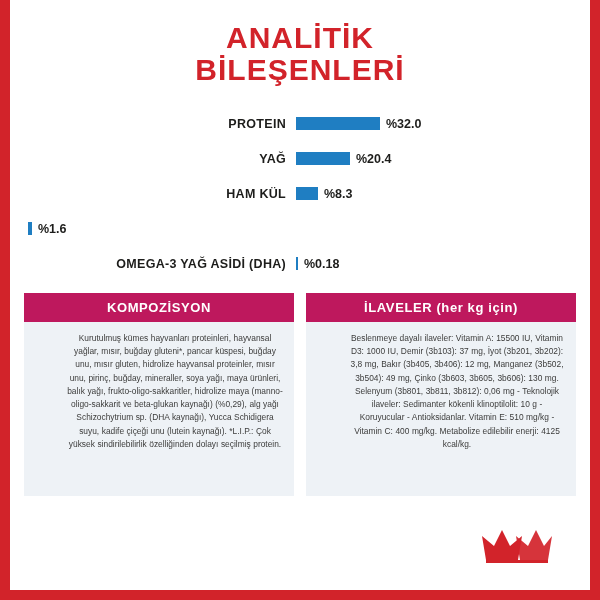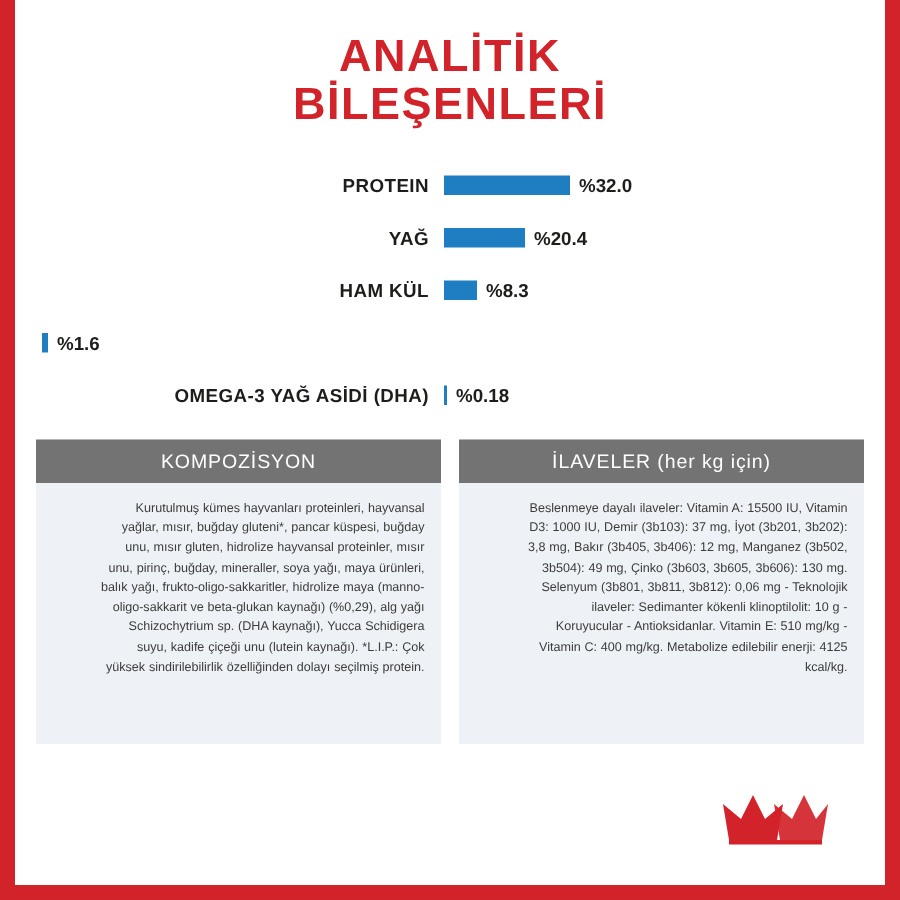--- a/index.html
+++ b/index.html
@@ -113,34 +113,34 @@
     display: flex;
     gap: 12px;
     margin-top: 18px;
     padding: 0 14px;
   }
   .panel {
     flex: 1;
     background: #eef2f6;
   }
   .panel-head {
-    background: #737373;
+    background: #be185d;
     color: #ffffff;
     text-align: center;
-    font-weight: normal;
+    font-weight: bold;
     font-size: 13px;
     letter-spacing: 0.6px;
     padding: 7px 4px 7px 4px;
   }
   .panel-body {
     font-size: 8.4px;
     line-height: 1.58;
     color: #3c3c3b;
     padding: 10px 11px 14px 11px;
-    text-align: right;
+    text-align: center;
     word-spacing: 0.2px;
     margin-left: 32px;
   }
   .panel.left-panel .panel-body {
     min-height: 150px;
   }
 
   
   .logo {
     position: absolute;

